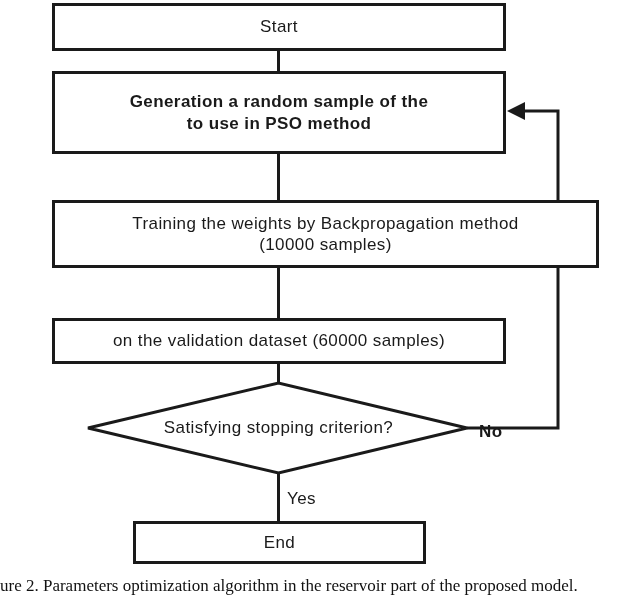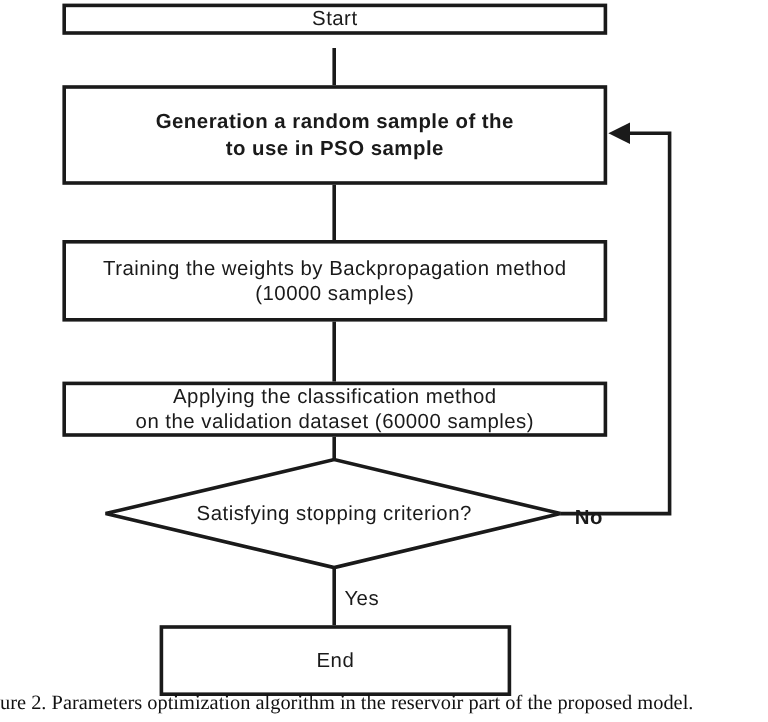--- a/index.html
+++ b/index.html
@@ -24,25 +24,25 @@
     background: #ffffff;
     display: flex;
     flex-direction: column;
     align-items: center;
     justify-content: center;
     text-align: center;
     font-size: 17px;
     letter-spacing: 0.4px;
     line-height: 21.5px;
   }
-  .start-node  { left: 52px;  top: 3px;   width: 454px; height: 26px; }
+  .start-node  { left: 52px;  top: 3px;   width: 454px; height: 48px; }
   .gen-node    { left: 52px;  top: 71px;  width: 454px; height: 83px; font-weight: bold; }
-  .train-node  { left: 52px;  top: 200px; width: 454px; height: 68px; }
+  .train-node  { left: 52px;  top: 200px; width: 547px; height: 68px; }
   .apply-node  { left: 52px;  top: 318px; width: 454px; height: 46px; }
-  .end-node    { left: 133px; top: 521px; width: 293px; height: 59px; }
+  .end-node    { left: 133px; top: 521px; width: 293px; height: 43px; }
   .decision-label {
     position: absolute;
     left: 100px; top: 397px; width: 357px; height: 62px;
     display: flex; align-items: center; justify-content: center;
     font-size: 17px; letter-spacing: 0.4px;
   }
   .edge-label {
     position: absolute;
     font-size: 17px;
     letter-spacing: 0.4px;
@@ -83,30 +83,29 @@
     <polyline points="467,428 558,428 558,111 523,111" fill="none" stroke="#1a1a1a" stroke-width="3"></polyline>
     <polygon points="507,111 525,102 525,120" fill="#1a1a1a"></polygon>
   </svg>
 
   <div class="node start-node">
     <span>Start</span>
   </div>
 
   <div class="node gen-node">
     <div>Generation a random sample of the</div>
-    <div>to use in PSO sample</div>
+    <div>to use in PSO method</div>
   </div>
 
   <div class="node train-node">
     <div>Training the weights by Backpropagation method</div>
     <div>(10000 samples)</div>
   </div>
 
   <div class="node apply-node">
-    <div>Applying the classification method</div>
     <div>on the validation dataset (60000 samples)</div>
   </div>
 
   <div class="decision-label">Satisfying stopping criterion?</div>
 
   <div class="edge-label no-label">No</div>
   <div class="edge-label yes-label">Yes</div>
 
   <div class="node end-node">
     <span>End</span>

